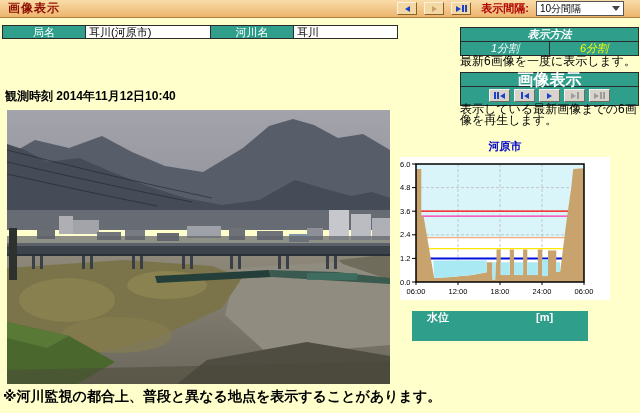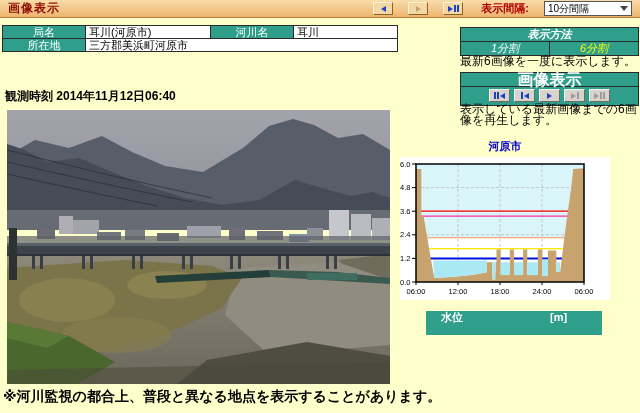--- a/index.html
+++ b/index.html
@@ -8,21 +8,21 @@
     width:640px;height:413px;position:relative;overflow:hidden;
     background:#FFFFCC;
     font-family:"Liberation Sans","DejaVu Sans",sans-serif;
     color:#000;
   }
   
   .topbar{position:absolute;left:0;top:0;width:640px;height:18px;box-sizing:border-box;
     background:linear-gradient(#F9DCA9,#EDB56E);border-bottom:1px solid #B27F3C;
     display:flex;align-items:center;}
   .topbar-title{color:#8E0E00;font-weight:bold;font-size:12px;padding-left:8px;letter-spacing:1px;}
-  .topbar-controls{margin-left:auto;display:flex;align-items:center;gap:15px;padding-right:8px;}
+  .topbar-controls{margin-left:auto;display:flex;align-items:center;gap:7px;padding-right:16px;}
   .nav-btn{width:20px;height:13px;background:#F4D8A4;box-sizing:border-box;
     border:1px solid;border-color:#FFF2DA #8A6228 #8A6228 #FFF2DA;
     display:inline-flex;align-items:center;justify-content:center;gap:1px;padding:0;
     color:#1D41C8;cursor:pointer;}
   .nav-btn.disabled{color:#C8A26C;}
   .interval-label{color:#B00000;font-weight:bold;font-size:11px;margin-left:3px;}
   .dropdown{width:88px;height:15px;background:#fff;border:1px solid #555;box-sizing:border-box;
     display:inline-flex;align-items:center;font-size:10px;padding:0 3px;cursor:pointer;}
   .caret{margin-left:auto;width:0;height:0;border-left:4px solid transparent;
     border-right:4px solid transparent;border-top:5px solid #444;}
@@ -54,21 +54,21 @@
   
   .obs{position:absolute;left:5px;top:88px;font-size:12px;font-weight:bold;}
   .footnote{position:absolute;left:3px;top:388px;font-size:14px;font-weight:bold;}
   
   .photo{position:absolute;left:7px;top:110px;width:383px;height:274px;}
   
   .chart-title{position:absolute;left:400px;top:139px;width:210px;text-align:center;
     color:#0000CC;font-weight:bold;font-size:11px;}
   .chart-panel{position:absolute;left:400px;top:157px;width:210px;height:143px;background:#fff;}
   .chart-panel svg{display:block;}
-  .level-bar{position:absolute;left:426px;top:311px;width:176px;height:24px;background:#2F9F8C;
+  .level-bar{position:absolute;left:412px;top:311px;width:176px;height:30px;background:#2F9F8C;
     color:#fff;font-size:11px;font-weight:bold;}
   .level-bar span{position:absolute;top:0;line-height:13px;}
   .level-bar .lv{left:15px;}
   .level-bar .un{left:124px;}
 </style>
 </head>
 <body>
 
 <div class="topbar">
   <span class="topbar-title">画像表示</span>
@@ -93,24 +93,20 @@
 </div>
 
 <table class="station">
   <tbody>
   <tr>
     <td class="lbl" style="width:76px">局名</td>
     <td class="val" style="width:118px">耳川(河原市)</td>
     <td class="lbl" style="width:76px">河川名</td>
     <td class="val">耳川</td>
   </tr>
-  <tr>
-    <td class="lbl">所在地</td>
-    <td class="val" colspan="3">三方郡美浜町河原市</td>
-  </tr>
 </tbody>
   </table>
 
 <div class="method-box">
   <div class="box-hd">表示方法</div>
   <div class="opt-row">
     <span class="opt">1分割</span>
     <span class="opt selected">6分割</span>
   </div>
 </div>
@@ -139,21 +135,21 @@
       <span class="tri-r"></span>
       <span class="vbar"></span>
         <span class="vbar"></span>
     </button>
   </div>
 </div>
 <div class="caption" style="left:460px;top:104px;width:178px">表示している最新画像までの6画像を再生します。</div>
 
 <div class="obs">
   <span>観測時刻</span>
-  <span>2014年11月12日06:40</span>
+  <span>2014年11月12日10:40</span>
 </div>
 
 <svg class="photo" viewBox="0 0 383 274" aria-label="river camera image">
   <defs>
     <linearGradient id="sky" x1="0" y1="0" x2="0" y2="1">
       <stop offset="0" stop-color="#A2A3AB"></stop>
         <stop offset="1" stop-color="#8E8F97"></stop>
     </linearGradient>
     <linearGradient id="bed" x1="0" y1="0" x2="0" y2="1">
       <stop offset="0" stop-color="#8D8879"></stop>

